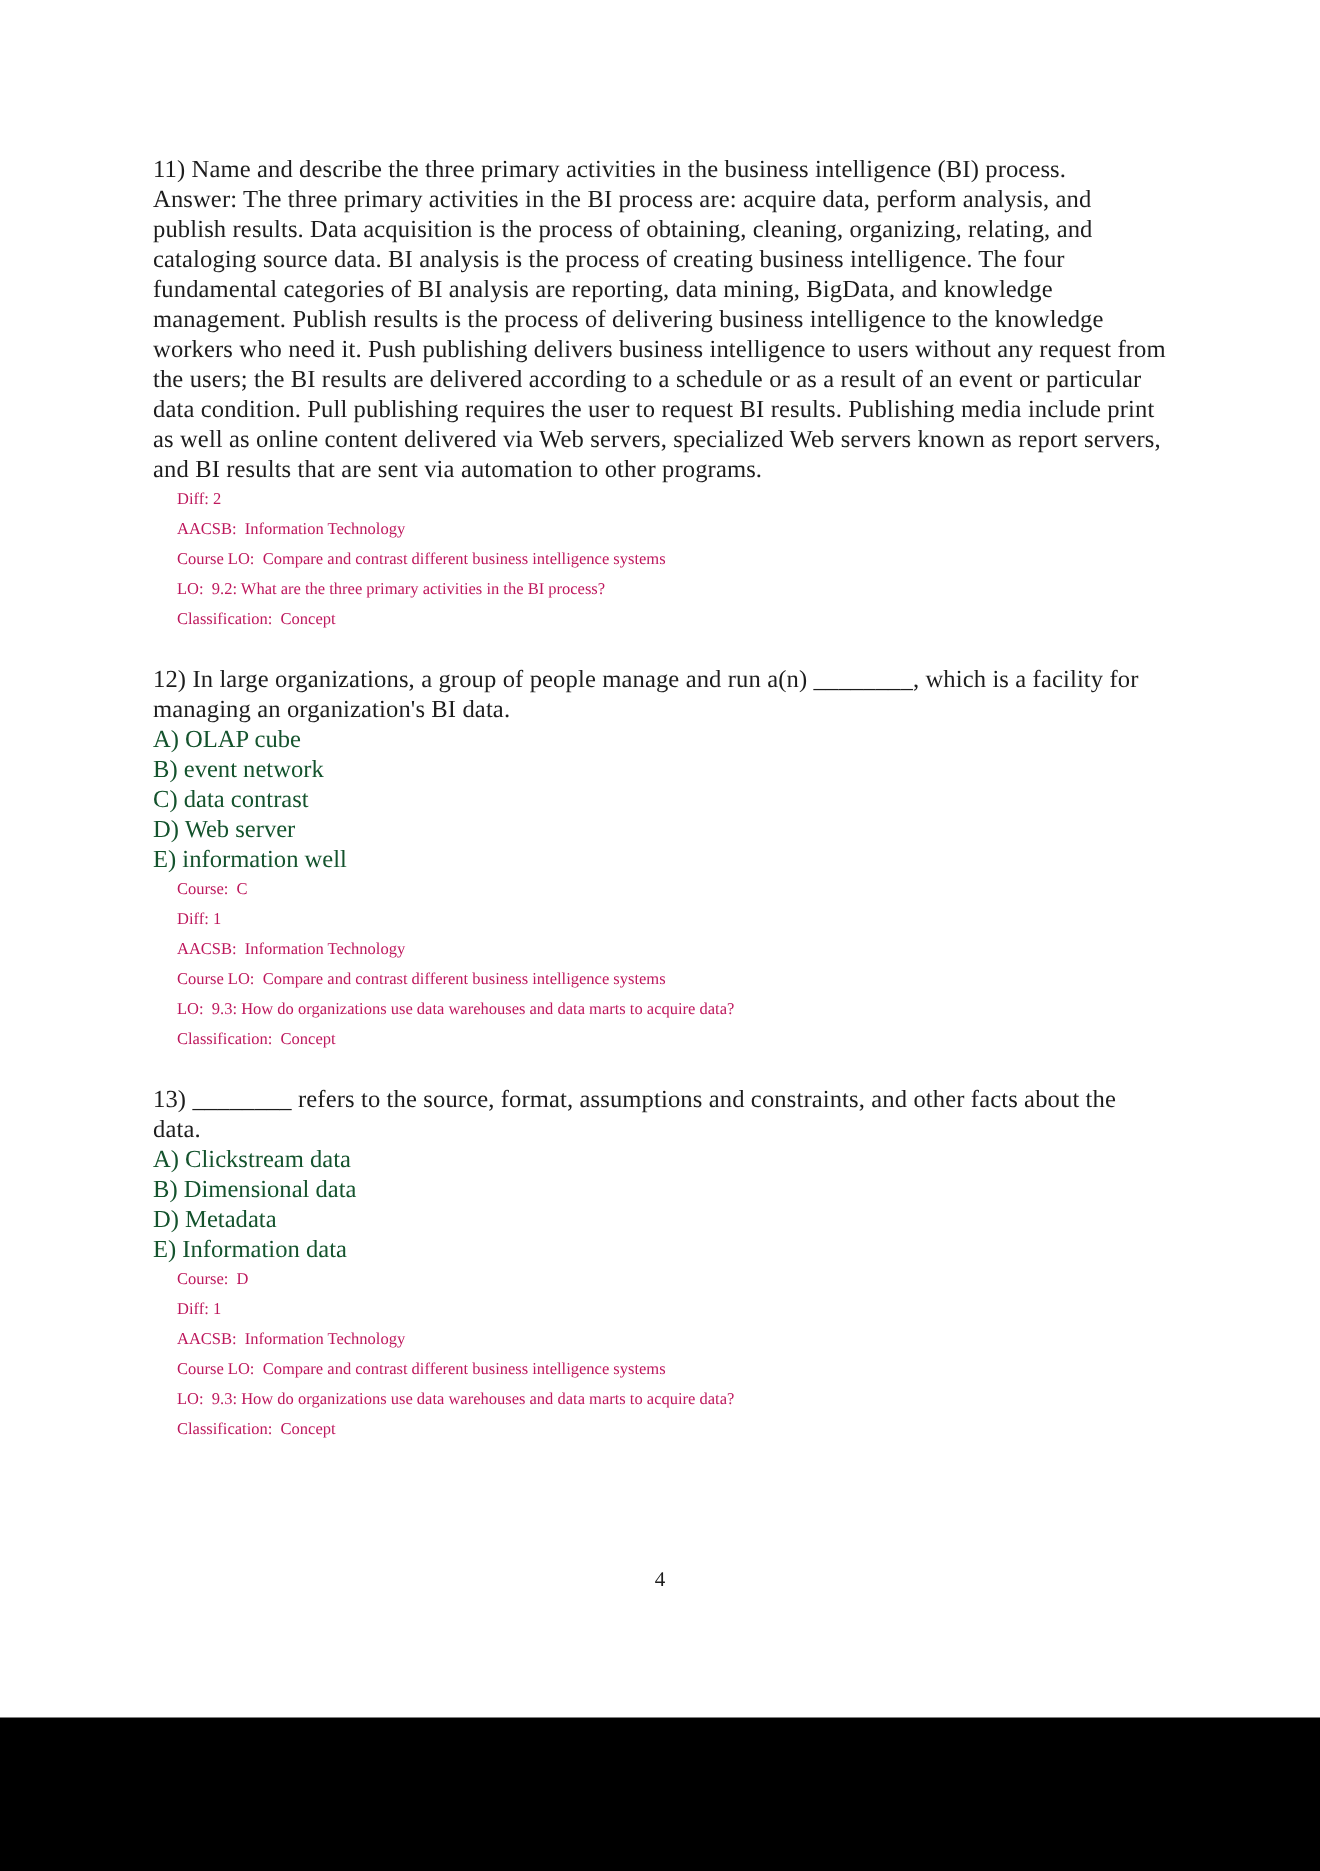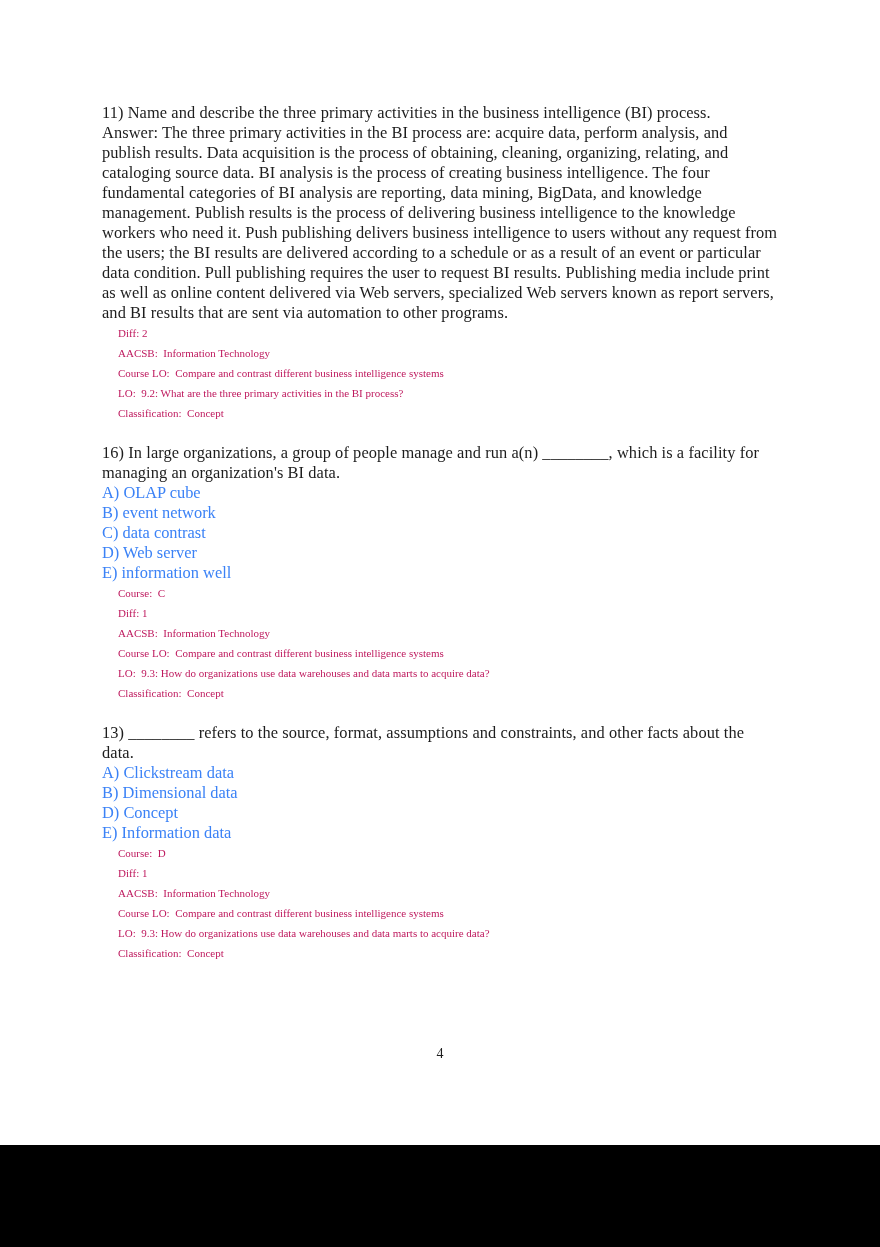--- a/index.html
+++ b/index.html
@@ -52,21 +52,21 @@
     font-size: 11px;
     line-height: 20px;
     color: #be185d;
     white-space: pre;
     margin-left: 16px;
   }
 
   .choice {
     font-size: 16.4px;
     line-height: 20px;
-    color: #3b82f6;
+    color: #14532d;
     white-space: pre;
   }
 
   .page-number {
     position: absolute;
     left: 0;
     top: 1046px;
     width: 880px;
     text-align: center;
     font-size: 14px;
@@ -95,39 +95,39 @@
       <div class="para">11) Name and describe the three primary activities in the business intelligence (BI) process.</div>
       <div class="para">Answer:  The three primary activities in the BI process are: acquire data, perform analysis, and publish results. Data acquisition is the process of obtaining, cleaning, organizing, relating, and cataloging source data. BI analysis is the process of creating business intelligence. The four fundamental categories of BI analysis are reporting, data mining, BigData, and knowledge management. Publish results is the process of delivering business intelligence to the knowledge workers who need it. Push publishing delivers business intelligence to users without any request from the users; the BI results are delivered according to a schedule or as a result of an event or particular data condition. Pull publishing requires the user to request BI results. Publishing media include print as well as online content delivered via Web servers, specialized Web servers known as report servers, and BI results that are sent via automation to other programs.</div>
       <div class="meta">Diff: 2</div>
       <div class="meta">AACSB:  Information Technology</div>
       <div class="meta">Course LO:  Compare and contrast different business intelligence systems</div>
       <div class="meta">LO:  9.2: What are the three primary activities in the BI process?</div>
       <div class="meta">Classification:  Concept</div>
     </div>
 
     <div class="qblock">
-      <div class="para">16) In large organizations, a group of people manage and run a(n) ________, which is a facility for managing an organization's BI data.</div>
+      <div class="para">12) In large organizations, a group of people manage and run a(n) ________, which is a facility for managing an organization's BI data.</div>
       <div class="choice">A) OLAP cube</div>
       <div class="choice">B) event network</div>
       <div class="choice">C) data contrast</div>
       <div class="choice">D) Web server</div>
       <div class="choice">E) information well</div>
       <div class="meta">Course:  C</div>
       <div class="meta">Diff: 1</div>
       <div class="meta">AACSB:  Information Technology</div>
       <div class="meta">Course LO:  Compare and contrast different business intelligence systems</div>
       <div class="meta">LO:  9.3: How do organizations use data warehouses and data marts to acquire data?</div>
       <div class="meta">Classification:  Concept</div>
     </div>
 
     <div class="qblock">
       <div class="para">13) ________ refers to the source, format, assumptions and constraints, and other facts about the data.</div>
       <div class="choice">A) Clickstream data</div>
       <div class="choice">B) Dimensional data</div>
-      <div class="choice">D) Concept</div>
+      <div class="choice">D) Metadata</div>
       <div class="choice">E) Information data</div>
       <div class="meta">Course:  D</div>
       <div class="meta">Diff: 1</div>
       <div class="meta">AACSB:  Information Technology</div>
       <div class="meta">Course LO:  Compare and contrast different business intelligence systems</div>
       <div class="meta">LO:  9.3: How do organizations use data warehouses and data marts to acquire data?</div>
       <div class="meta">Classification:  Concept</div>
     </div>
 
   </div>

